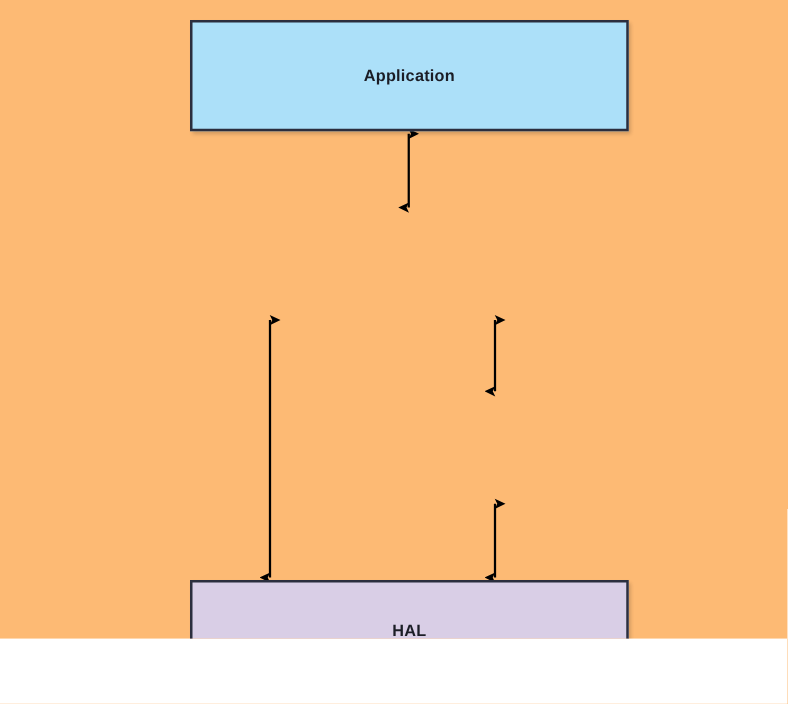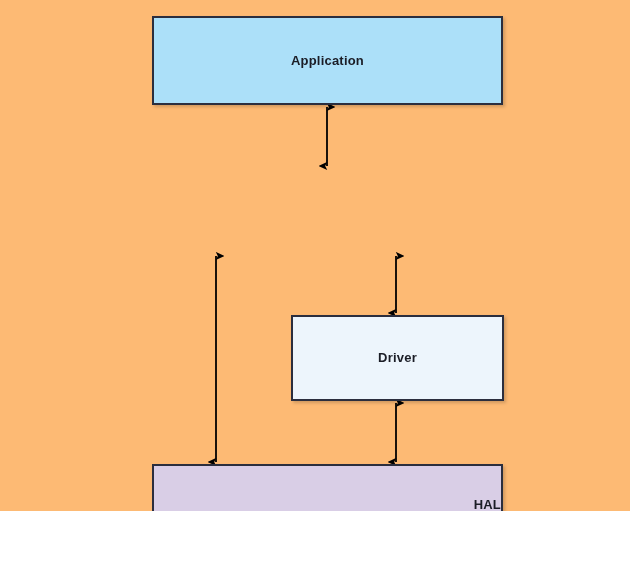--- a/index.html
+++ b/index.html
@@ -56,21 +56,20 @@
     width: 213px;
     height: 86px;
     background: #edf5fc;
   }
   #node-hal {
     left: 152px;
     top: 464px;
     width: 351px;
     height: 82px;
     background: #d9cee6;
-    justify-content: flex-end;
   }
   .edge-layer {
     position: absolute;
     left: 0;
     top: 0;
     width: 630px;
     height: 563px;
     pointer-events: none;
   }
 </style>
@@ -104,21 +103,18 @@
     <g>
       <line x1="396" y1="403" x2="396" y2="462" stroke="#000000" stroke-width="1.8" marker-start="url(#arrowhead-up)" marker-end="url(#arrowhead-down)"></line>
     </g>
   </svg>
 
   <div class="node" id="node-application" style="left: 152px; top: 16px; width: 351px; height: 89px; background: rgb(172, 224, 249); border-color: rgb(43, 46, 62);">
     <span class="node-label">Application</span>
   </div>
 
 
-  <div class="node" id="node-driver" style="left: 291px; top: 315px; width: 213px; height: 86px; background: rgb(237, 245, 252); border-color: rgb(43, 46, 62);">
-    <span class="node-label">Driver</span>
-  </div>
 
   <div class="node" id="node-hal" style="left: 152px; top: 464px; width: 351px; height: 82px; background: rgb(217, 206, 230); border-color: rgb(43, 46, 62);">
     <span class="node-label">HAL</span>
   </div>
 
 </div>
 
 </body></html>

